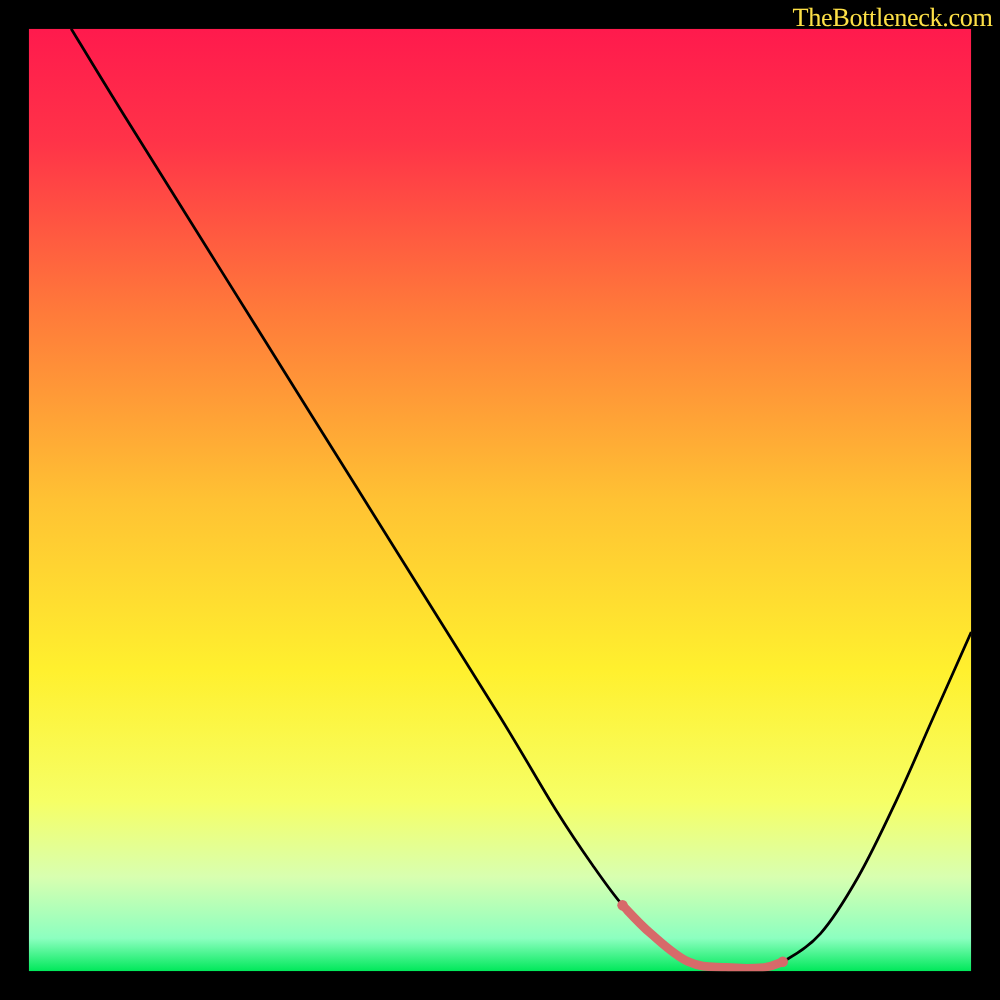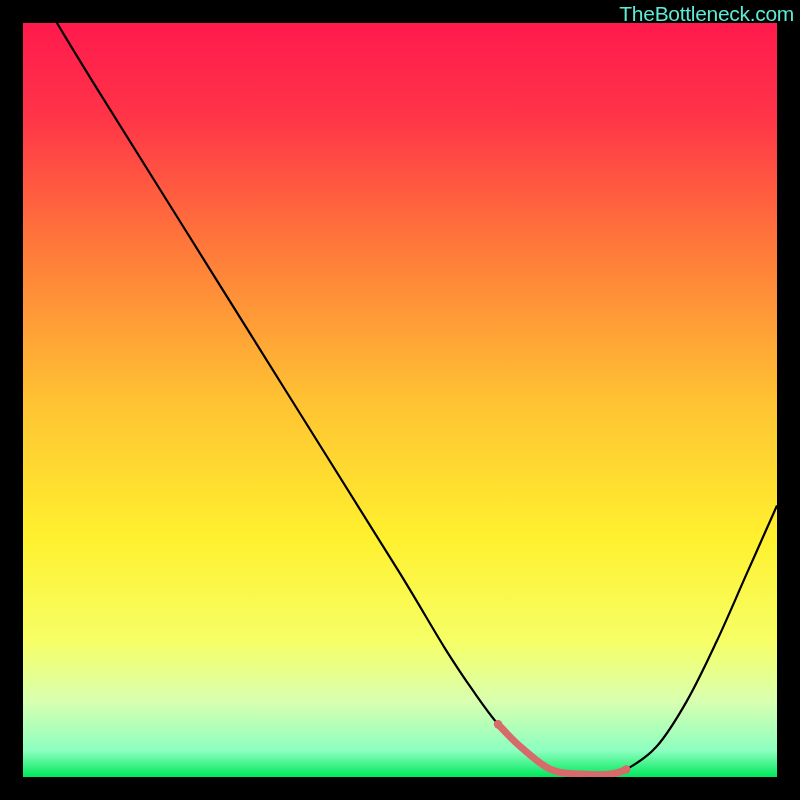--- a/index.html
+++ b/index.html
@@ -23,26 +23,26 @@
     position: absolute;
     left: 0;
     top: 0;
     width: 754px;
     height: 754px;
   }
   .watermark {
     position: absolute;
     top: 2px;
     right: 6px;
-    color: #5eead4;
+    color: #fde047;
     font-size: 21px;
     font-weight: 500;
     letter-spacing: -0.3px;
     z-index: 10;
-    font-family: Liberation Sans, sans-serif;
+    font-family: Liberation Serif, serif;
   }
 </style>
 </head>
 <body>
 
 <div class="frame">
   <svg class="plot-area" viewBox="0 0 754 754" preserveAspectRatio="none">
     <defs>
       <linearGradient id="bg-grad" x1="0" y1="0" x2="0" y2="1">
           <stop offset="0%" stop-color="#ff1a4d"></stop>

